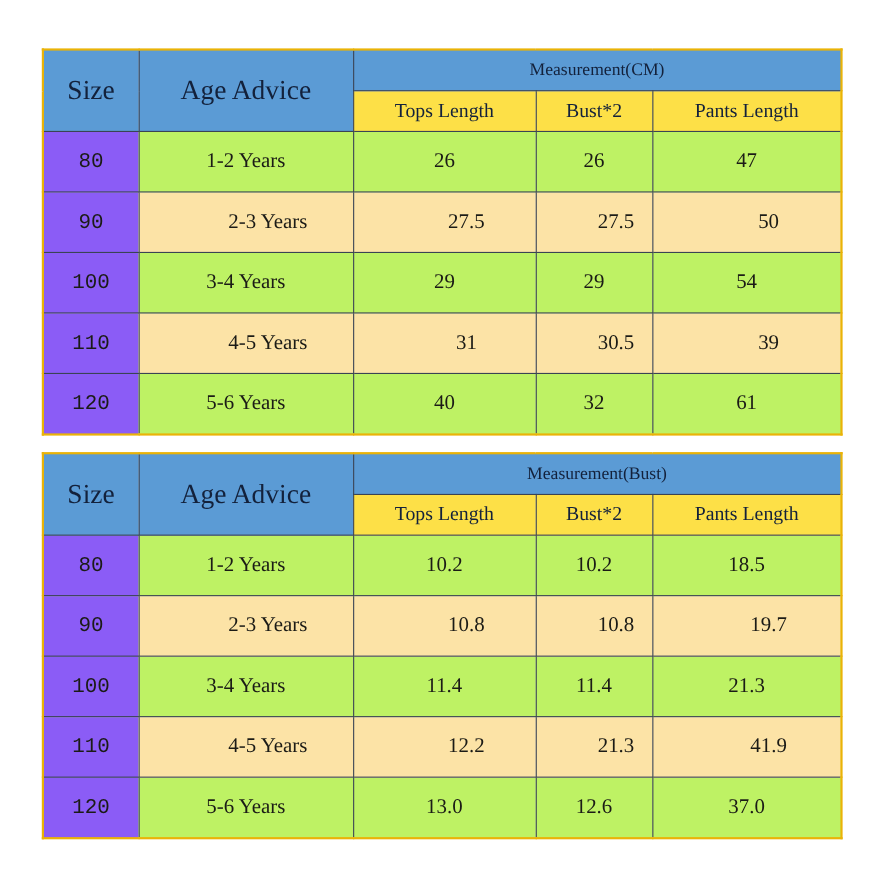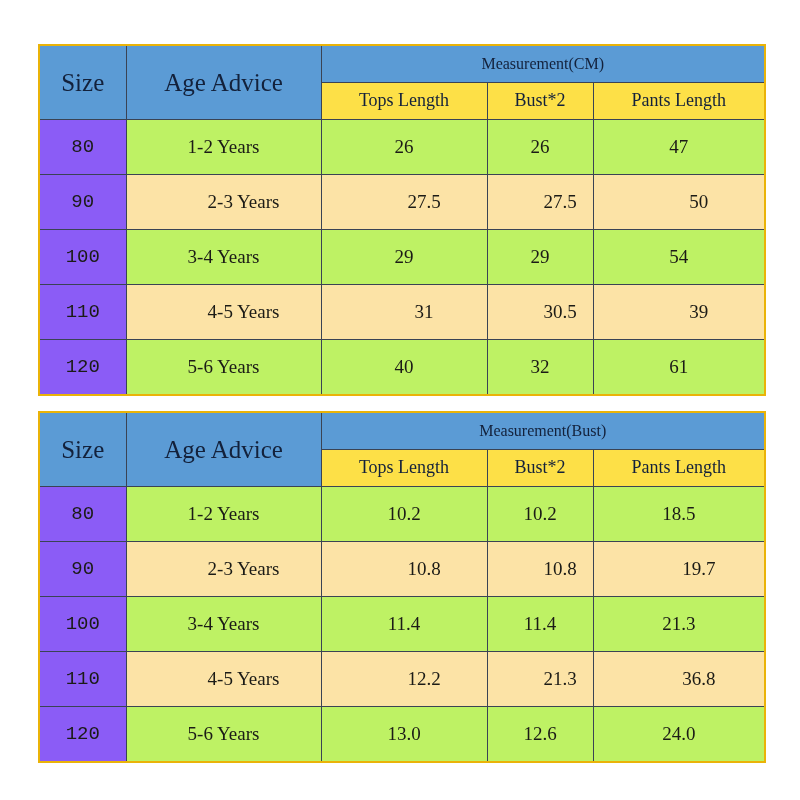--- a/index.html
+++ b/index.html
@@ -185,25 +185,25 @@
         <td class="data-cell">3-4 Years</td>
         <td class="data-cell">11.4</td>
         <td class="data-cell">11.4</td>
         <td class="data-cell">21.3</td>
       </tr>
       <tr class="row-b">
         <td class="cell-size data-cell">110</td>
         <td class="data-cell">4-5 Years</td>
         <td class="data-cell">12.2</td>
         <td class="data-cell">21.3</td>
-        <td class="data-cell">36.8</td>
+        <td class="data-cell">41.9</td>
       </tr>
       <tr class="row-a">
         <td class="cell-size data-cell">120</td>
         <td class="data-cell">5-6 Years</td>
         <td class="data-cell">13.0</td>
         <td class="data-cell">12.6</td>
-        <td class="data-cell">24.0</td>
+        <td class="data-cell">37.0</td>
       </tr>
     </tbody>
   </table>
 
 </div>
 
 </body></html>

